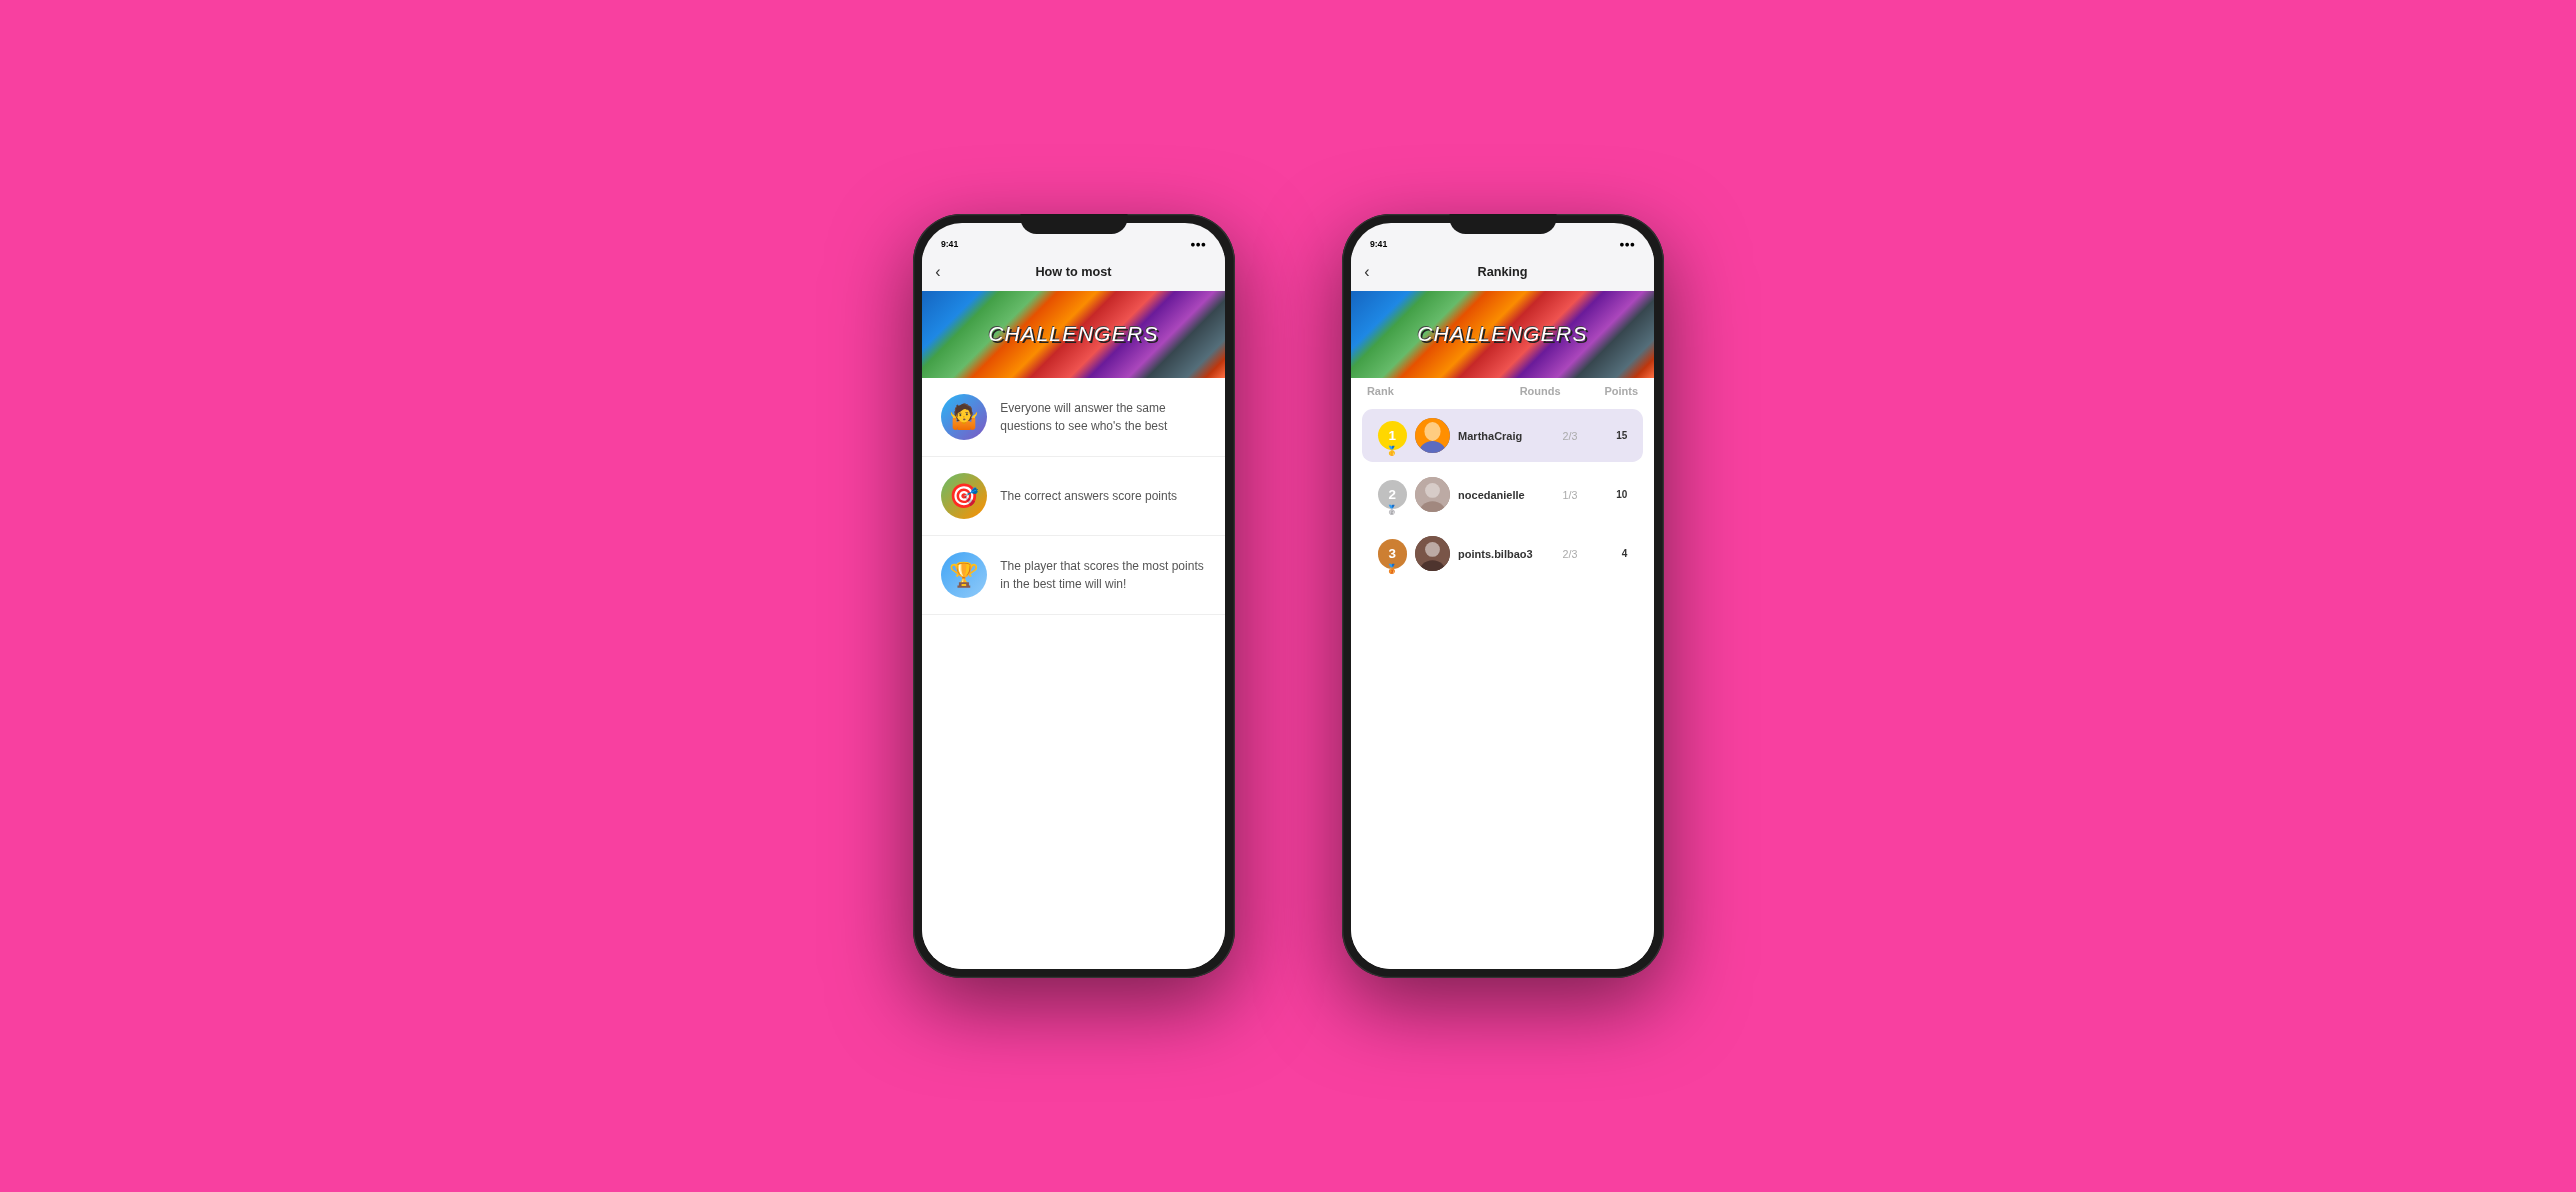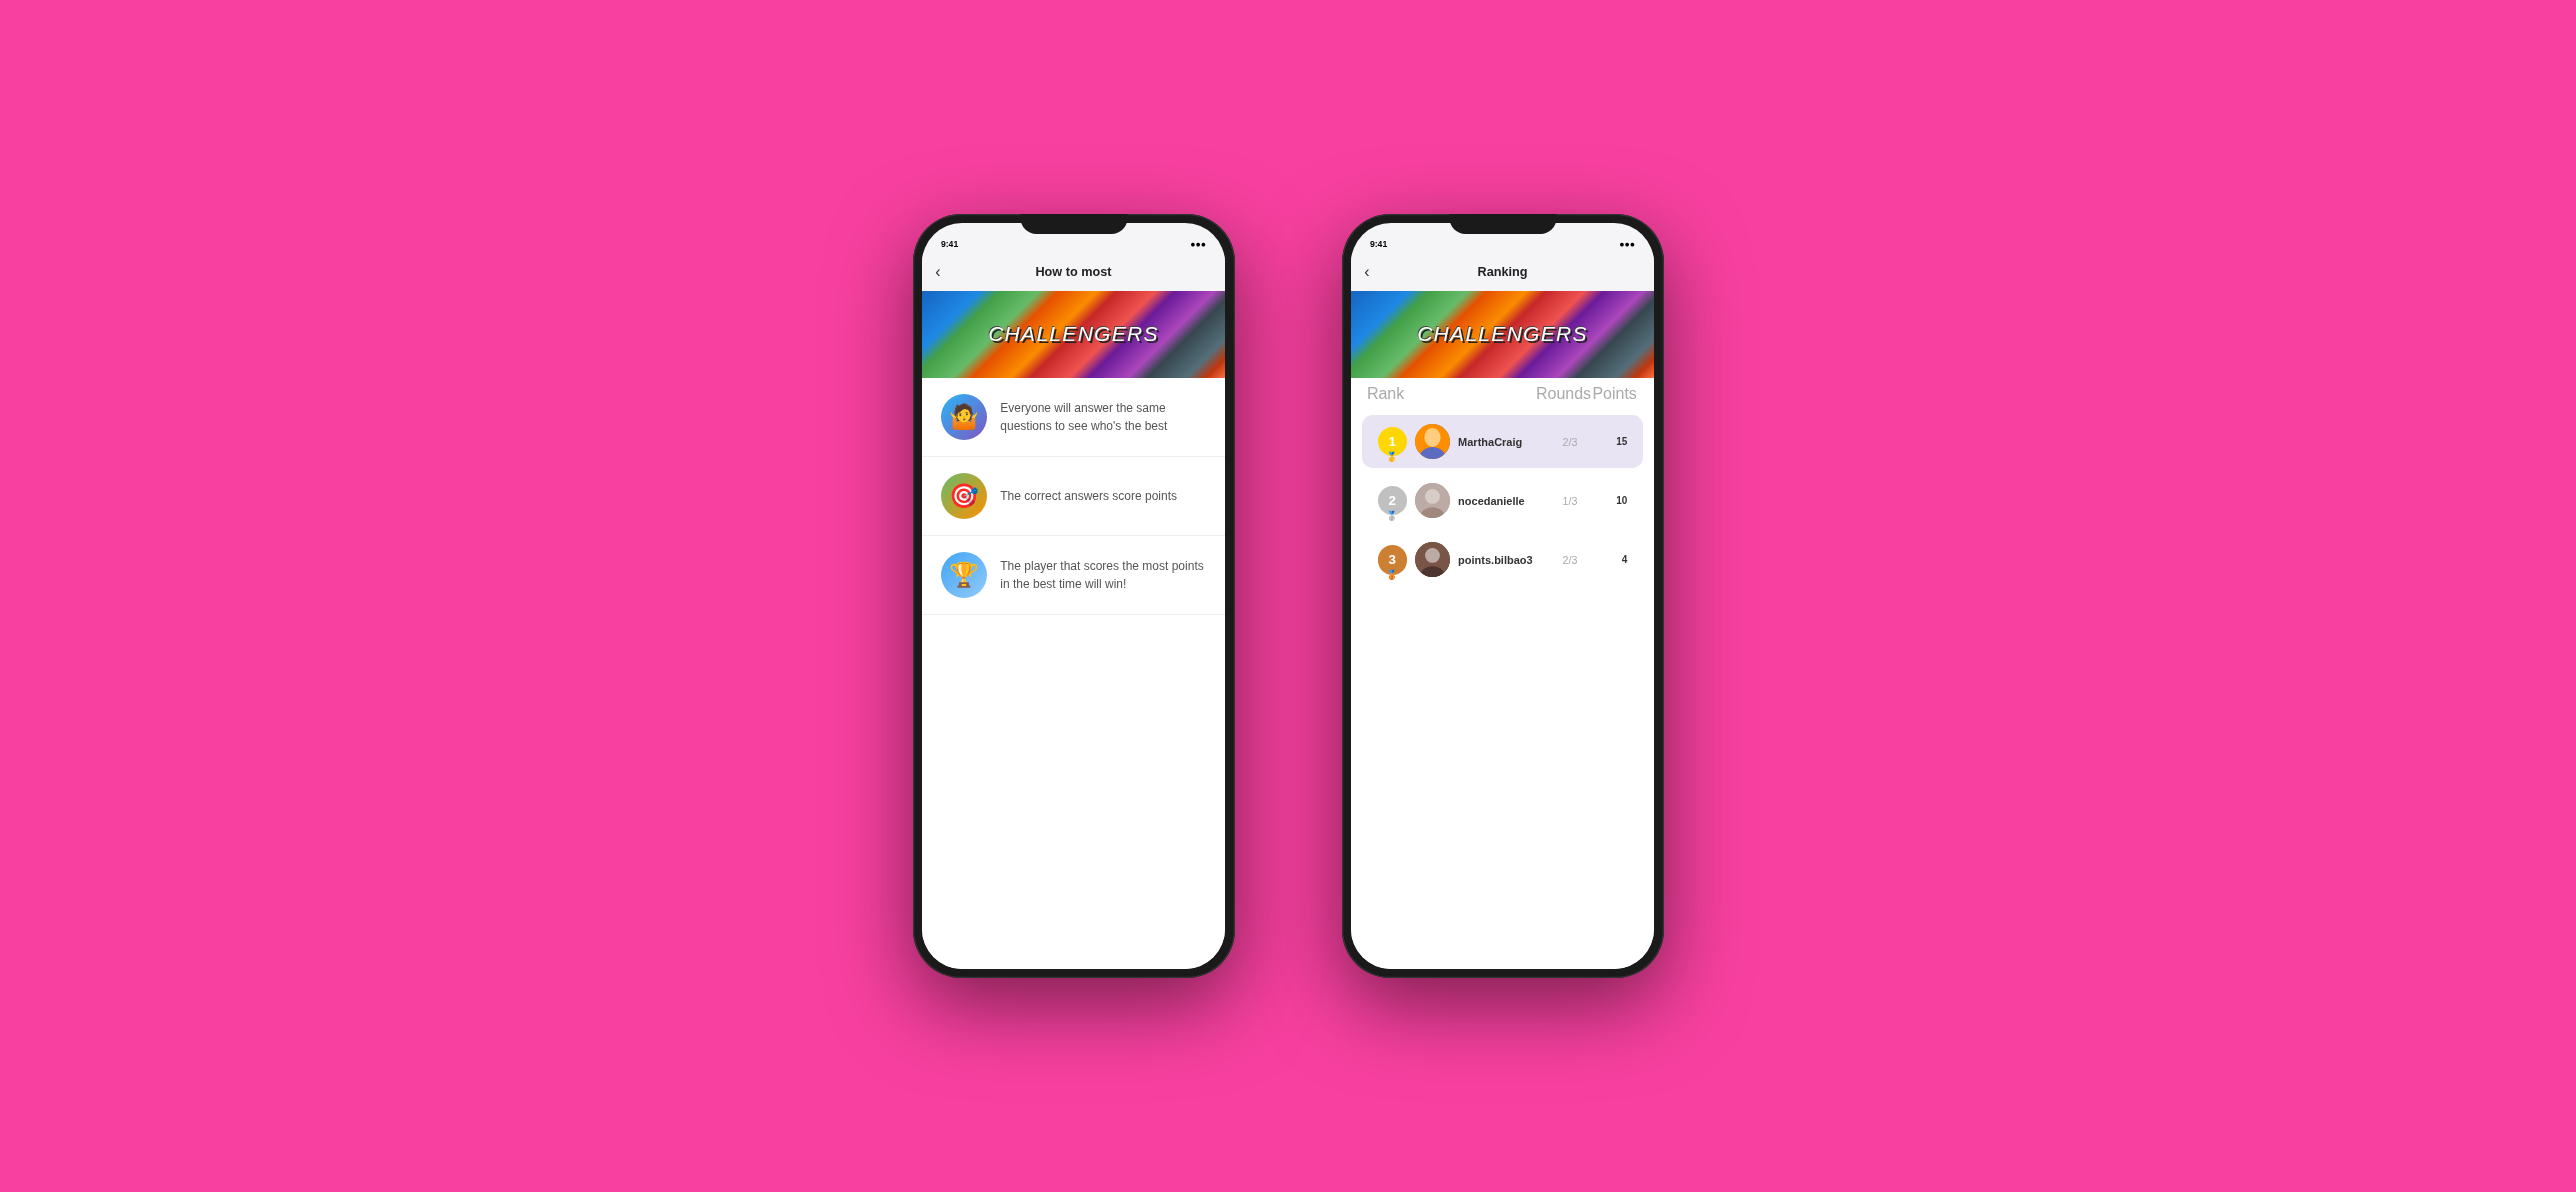--- a/index.html
+++ b/index.html
@@ -193,29 +193,30 @@
       color: #888;
     }
 
     .timer-icon {
       font-size: 10.7px;
     }
 
     .ranking-table-header {
       display: flex;
       padding: 6.7px 16px;
-      font-size: 16px;
+      font-size: 11px;
       color: #aaa;
-      font-weight: 400;
+      font-weight: 700;
+      gap: 24px;
     }
 
     .col-rank { flex: 0 0 54px; }
     .col-player { flex: 1; }
     .col-rounds { flex: 0 0 54px; text-align: center; }
-    .col-points { flex: 0 0 47px; text-align: center; }
+    .col-points { flex: 0 0 47px; text-align: right; }
 
     .ranking-row {
       display: flex;
       align-items: center;
       padding: 9.4px 16px;
       margin: 5.4px 10.7px;
       border-radius: 10.7px;
     }
 
     .ranking-row.highlighted {

